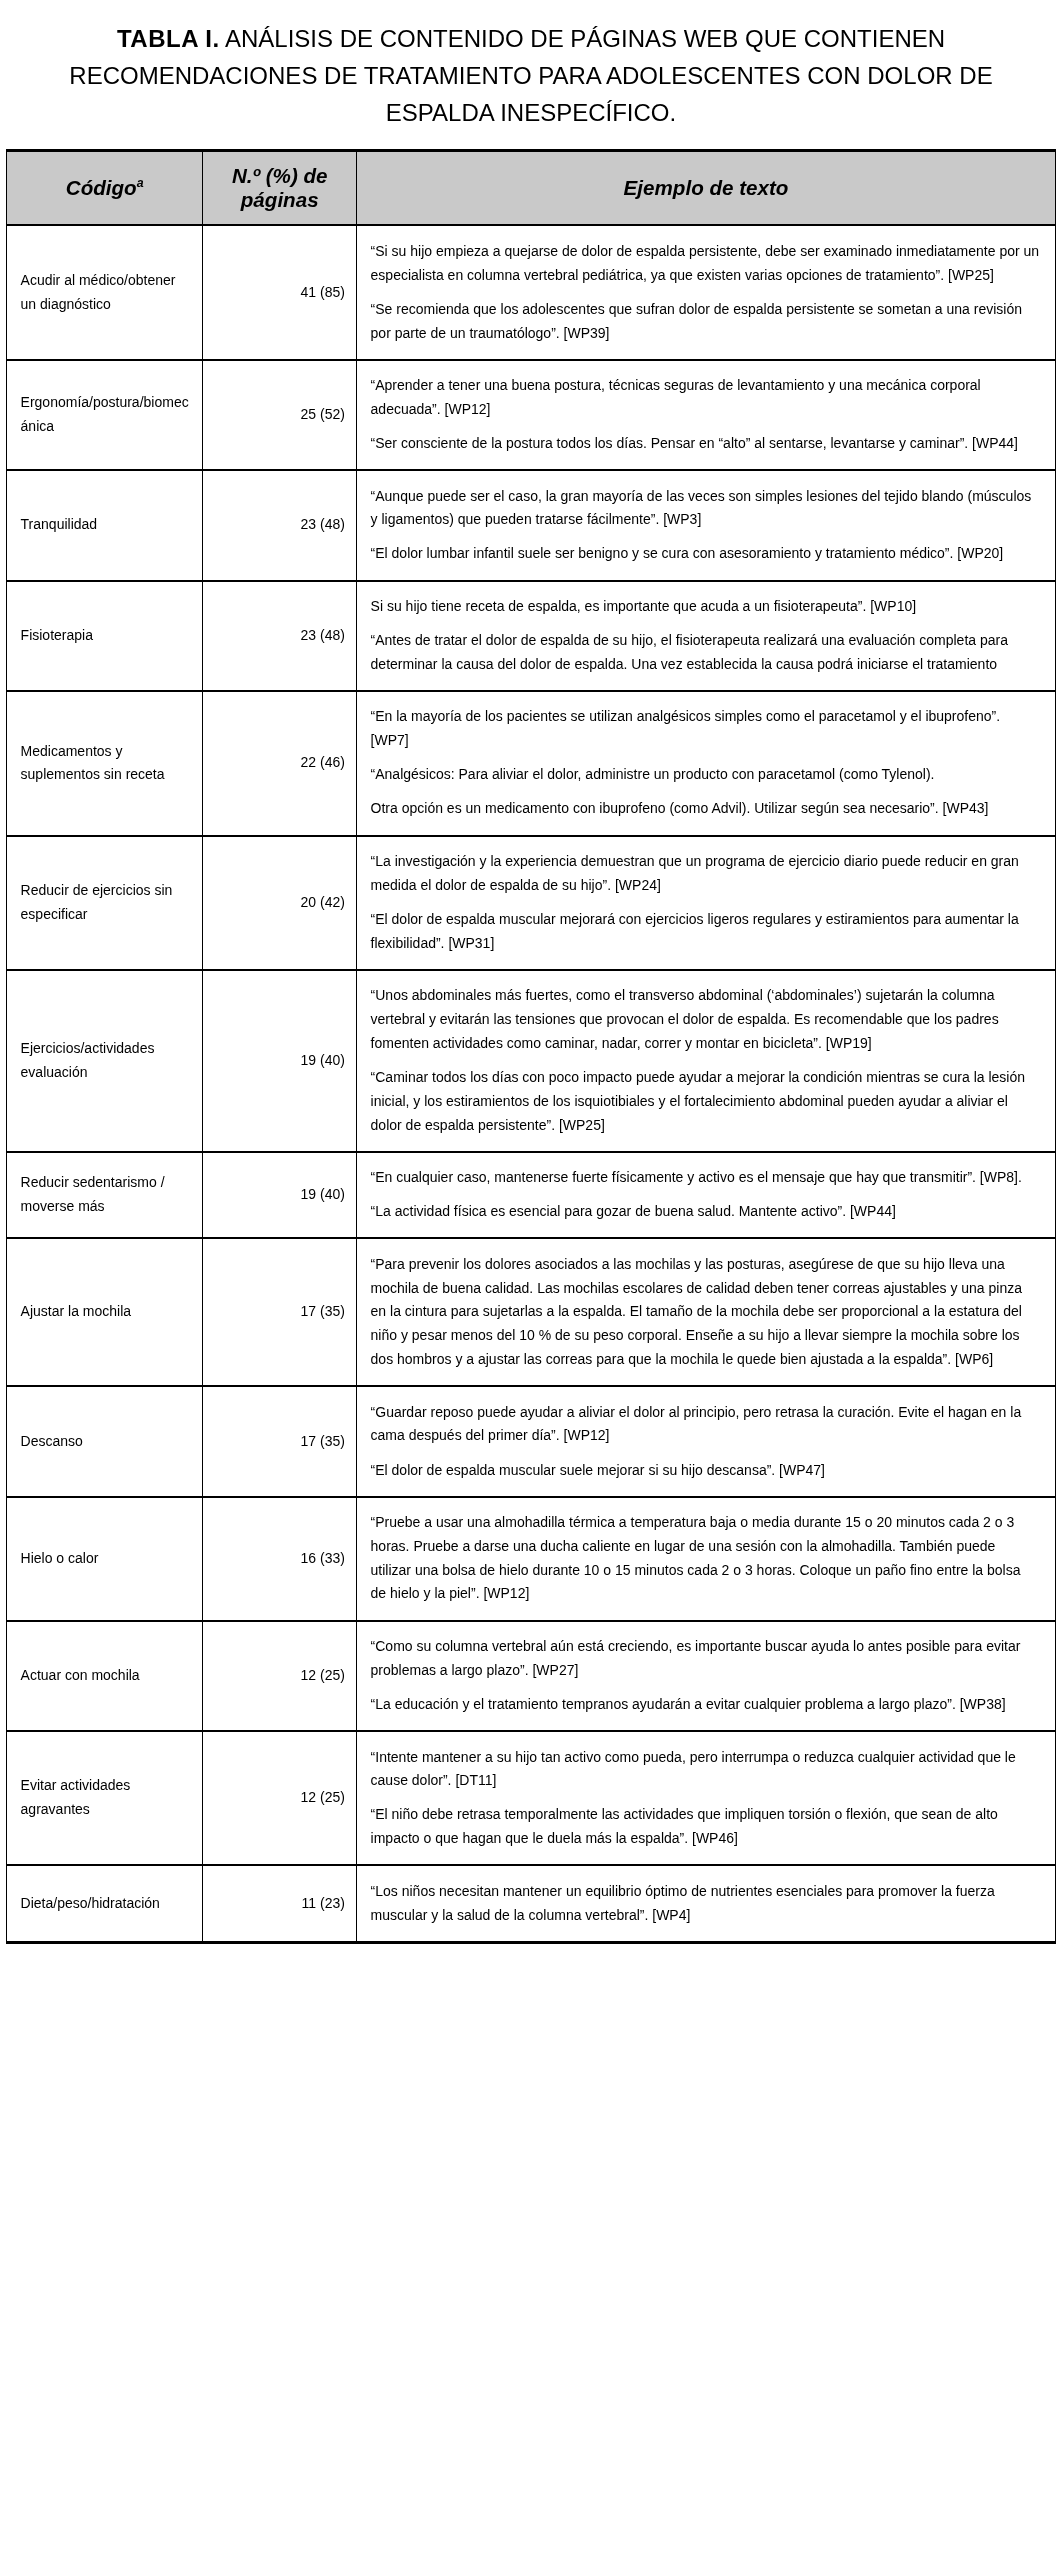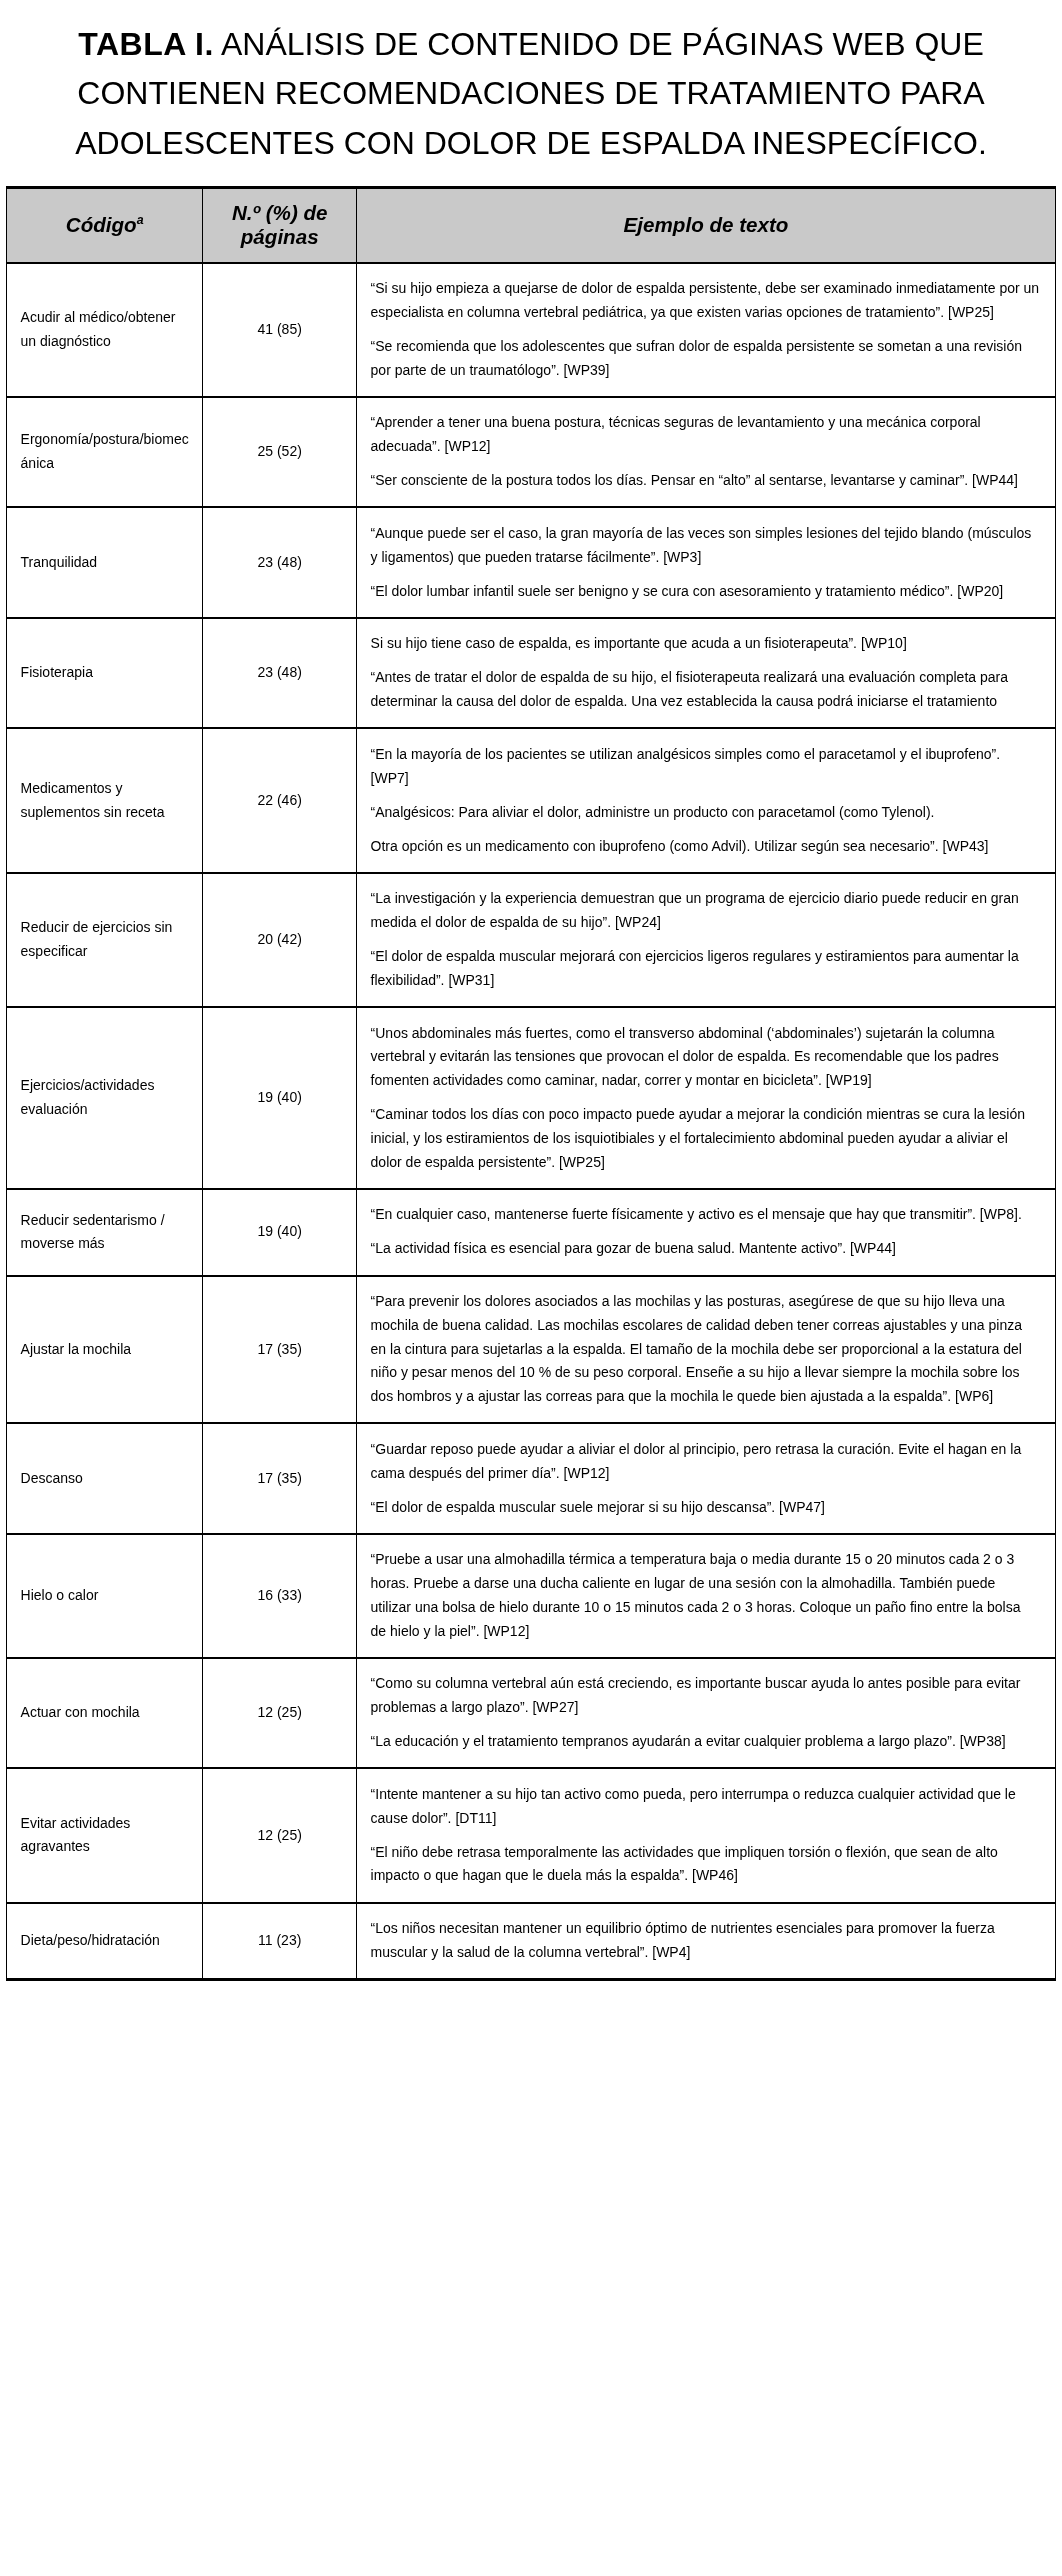--- a/index.html
+++ b/index.html
@@ -9,21 +9,21 @@
     color: #000000;
     font-family: "Liberation Sans", "DejaVu Sans", sans-serif;
   }
   .page {
     width: 1062px;
     box-sizing: border-box;
     padding: 12.4px 6.2px 31px 6.2px;
   }
   .title {
     text-align: center;
-    font-size: 32px;
+    font-size: 24px;
     line-height: 1.55;
     margin: 7.2px 41px 17.5px 41px;
     font-weight: normal;
   }
   .title .title-prefix { font-weight: bold; letter-spacing: 0.5px; }
   .title .title-rest { font-weight: normal; }
   table.content-table {
     width: 100%;
     border-collapse: collapse;
     table-layout: fixed;
@@ -53,21 +53,21 @@
   tbody td {
     font-size: 14px;
     line-height: 1.7;
     vertical-align: middle;
     border-left: 1px solid #000;
     padding: 9.3px 11.3px;
     word-wrap: break-word;
   }
   tbody td:first-child { border-left: none; }
   td.code-cell { text-align: left; padding-left: 13.4px; }
-  td.n-cell { text-align: center; margin-top: 30px; }
+  td.n-cell { text-align: right; margin-top: 30px; }
   td.example-cell { text-align: left; padding-left: 13.4px; padding-right: 15.5px; }
   .example-par { margin: 10.3px 0; }
   .example-par:first-child { margin-top: 4.1px; }
   .example-par:last-child { margin-bottom: 4.1px; }
 </style>
 </head>
 <body>
 
 <div class="page">
 
@@ -110,21 +110,21 @@
           <td class="n-cell">23 (48)</td>
           <td class="example-cell">
             <p class="example-par">“Aunque puede ser el caso, la gran mayoría de las veces son simples lesiones del tejido blando (músculos y ligamentos) que pueden tratarse fácilmente”. [WP3]</p>
             <p class="example-par">“El dolor lumbar infantil suele ser benigno y se cura con asesoramiento y tratamiento médico”. [WP20]</p>
           </td>
         </tr>
         <tr>
           <td class="code-cell">Fisioterapia</td>
           <td class="n-cell">23 (48)</td>
           <td class="example-cell">
-            <p class="example-par">Si su hijo tiene caso de espalda, es importante que acuda a un fisioterapeuta”. [WP10]</p>
+            <p class="example-par">Si su hijo tiene receta de espalda, es importante que acuda a un fisioterapeuta”. [WP10]</p>
             <p class="example-par">“Antes de tratar el dolor de espalda de su hijo, el fisioterapeuta realizará una evaluación completa para determinar la causa del dolor de espalda. Una vez establecida la causa podrá iniciarse el tratamiento</p>
           </td>
         </tr>
         <tr>
           <td class="code-cell">Medicamentos y suplementos sin receta</td>
           <td class="n-cell">22 (46)</td>
           <td class="example-cell">
             <p class="example-par">“En la mayoría de los pacientes se utilizan analgésicos simples como el paracetamol y el ibuprofeno”. [WP7]</p>
             <p class="example-par">“Analgésicos: Para aliviar el dolor, administre un producto con paracetamol (como Tylenol).</p>
             <p class="example-par">Otra opción es un medicamento con ibuprofeno (como Advil). Utilizar según sea necesario”. [WP43]</p>

